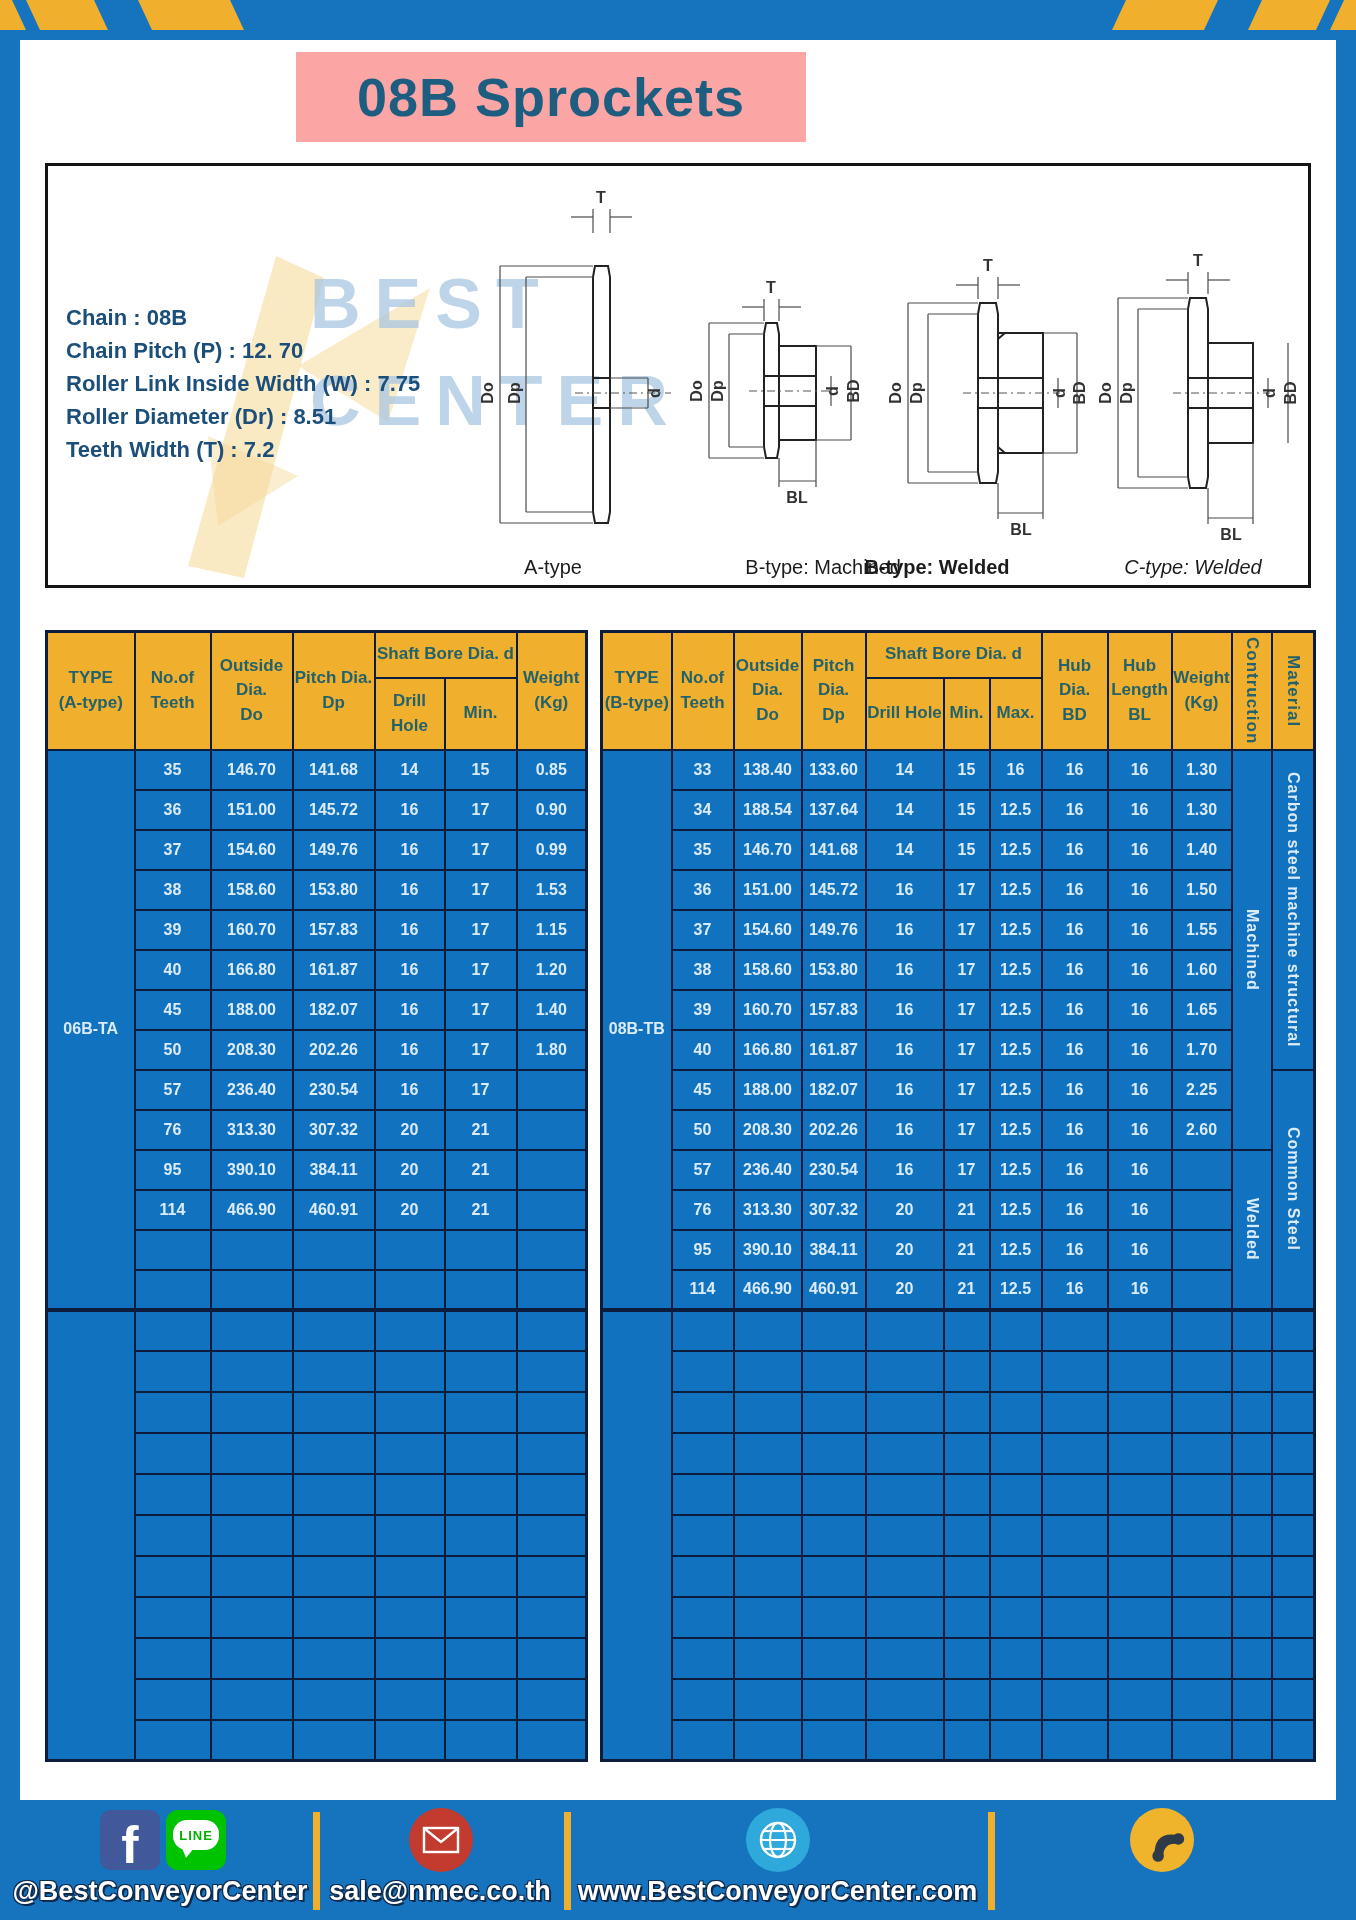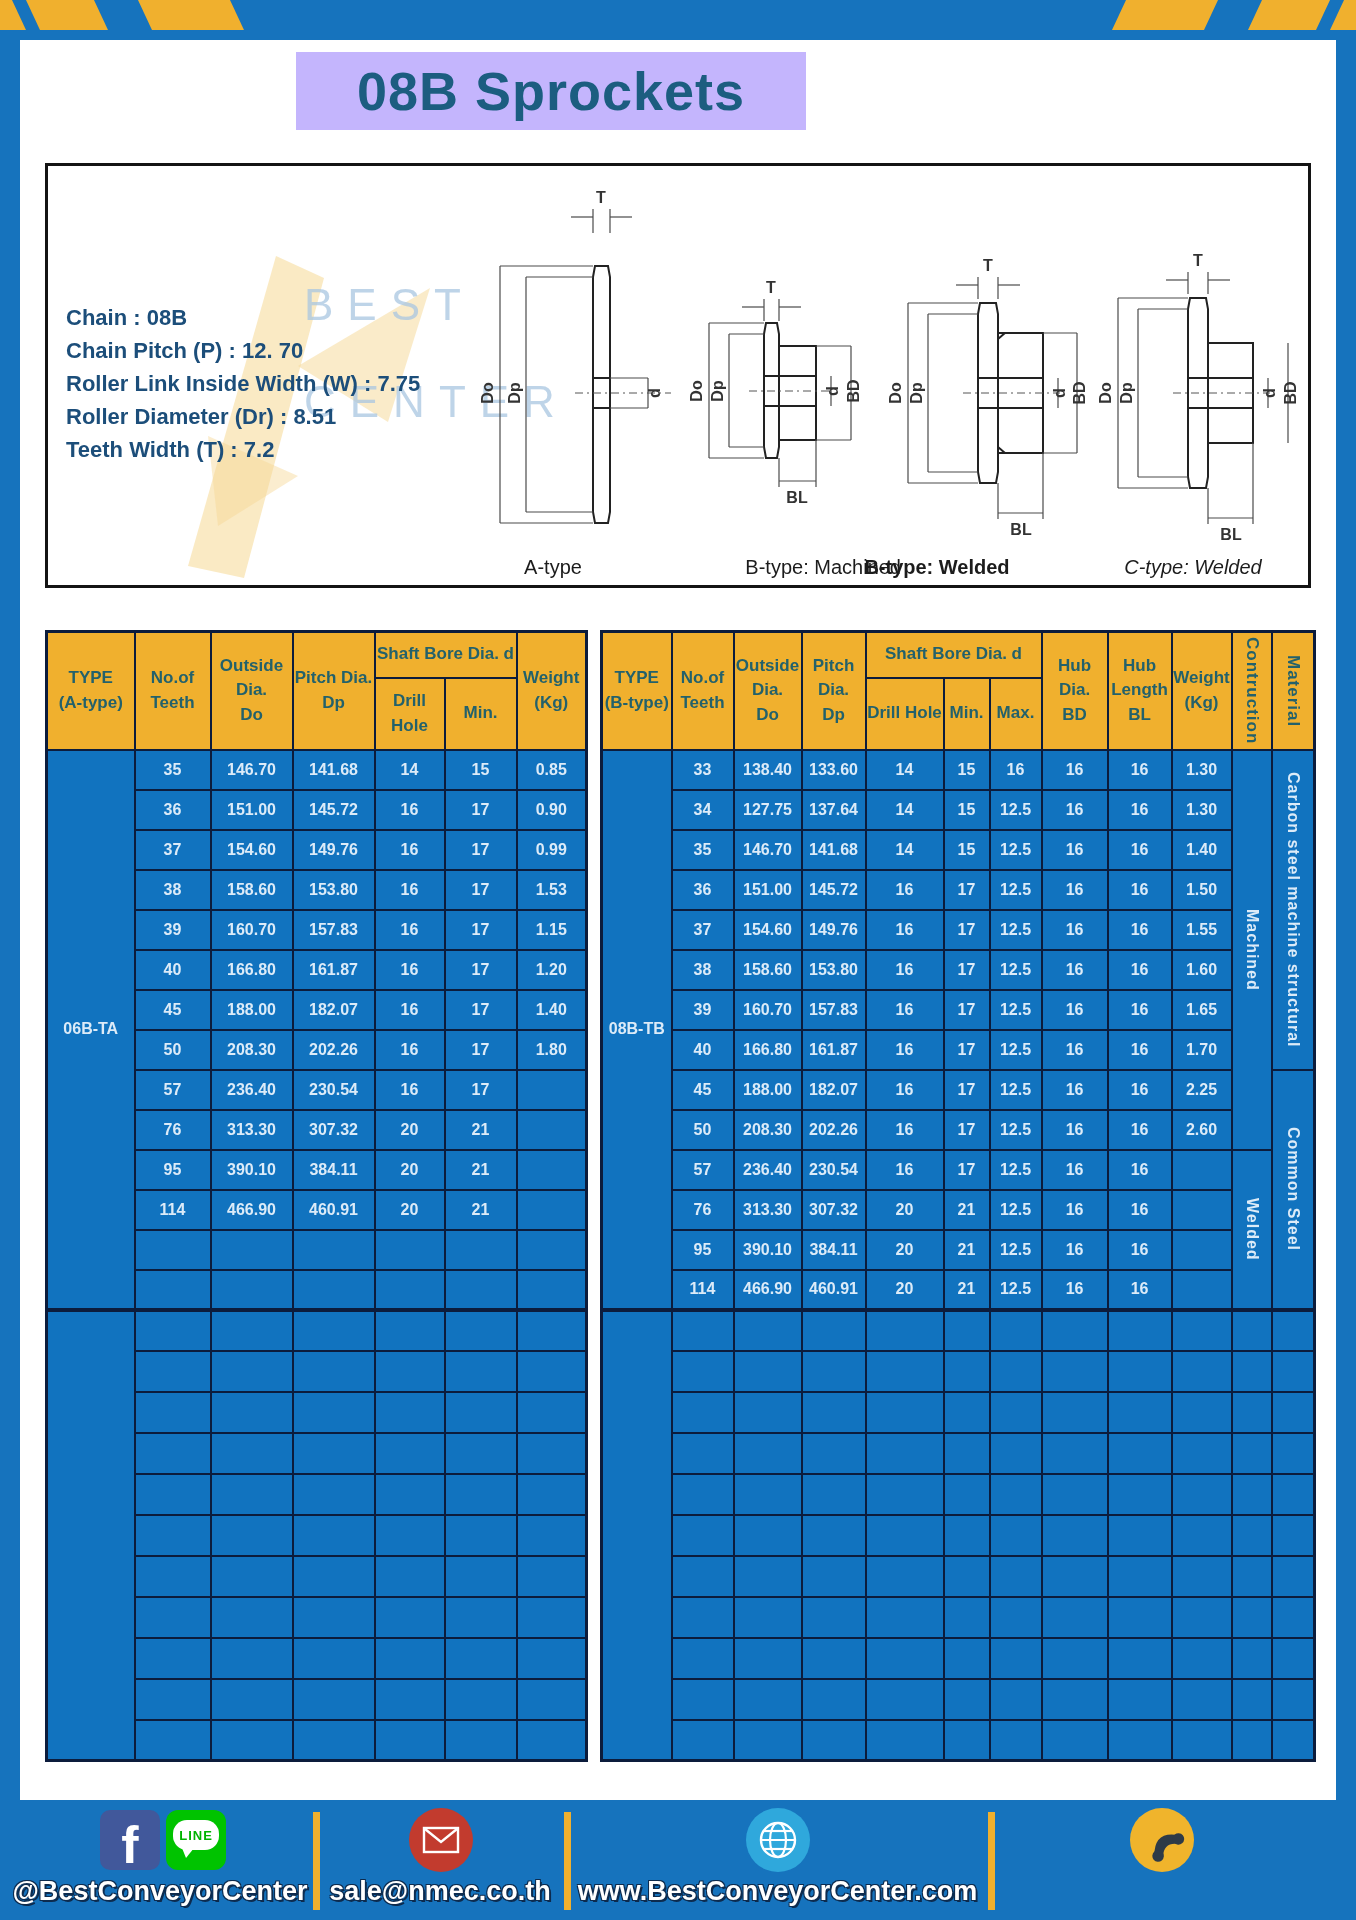--- a/index.html
+++ b/index.html
@@ -4,30 +4,30 @@
 <style>
   html,body{margin:0;padding:0;background:#e8e8e8;}
   .page{position:relative;width:1356px;height:1920px;background:#1673BD;
         font-family:"Liberation Sans",sans-serif;overflow:hidden;margin:0 auto;}
   .content-bg{position:absolute;left:20px;top:40px;width:1316px;height:1760px;background:#ffffff;}
   
   .stripe{position:absolute;top:0;height:30px;background:#F0B02E;}
   .stripe.l{transform:skewX(25deg);transform-origin:top left;}
   .stripe.r{transform:skewX(-25deg);transform-origin:top right;}
   
-  .title-box{position:absolute;left:296px;top:52px;width:510px;height:78px;background:#c4b5fd;
+  .title-box{position:absolute;left:296px;top:52px;width:510px;height:90px;background:#fca5a5;
              display:flex;align-items:center;justify-content:center;}
   .title-box h1{margin:0;font-size:54px;font-weight:bold;color:#1C5D80;letter-spacing:1px;}
   
   .diagram-panel{position:absolute;left:45px;top:163px;width:1266px;height:425px;background:#fff;
                  border:3px solid #141414;box-sizing:border-box;overflow:hidden;}
   .specs{position:absolute;left:18px;top:135px;width:430px;color:#1C4E7A;font-weight:bold;
          font-size:22px;line-height:33px;white-space:pre-line;}
-  .watermark{position:absolute;left:256px;top:90px;color:rgba(168,197,224,0.75);font-weight:normal;
-             font-size:44px;line-height:97px;letter-spacing:14px;white-space:nowrap;}
+  .watermark{position:absolute;left:262px;top:90px;color:rgba(168,197,224,0.75);font-weight:bold;
+             font-size:70px;line-height:97px;letter-spacing:14px;white-space:nowrap;}
   .swoosh{position:absolute;left:100px;top:60px;}
   .drawings{position:absolute;left:0px;top:7px;}
   .dim-line{stroke:#4a4a4a;stroke-width:1.2;fill:none;}
   .part-line{stroke:#222;stroke-width:2;fill:none;}
   .center-line{stroke:#555;stroke-width:1;stroke-dasharray:8 4 2 4;fill:none;}
   .dim-label{font-size:16px;fill:#333;font-weight:bold;}
   .caption{position:absolute;top:390px;width:240px;text-align:center;color:#1c1c1c;font-size:20px;}
   
   .data-table{position:absolute;border-collapse:collapse;table-layout:fixed;
               border:3px solid #0C1C3C;background:#1173BF;}
@@ -512,21 +512,21 @@
           <td>15</td>
           <td>16</td>
           <td>16</td>
           <td>16</td>
           <td>1.30</td>
           <td rowspan="10" class="vert-cell">Machined</td>
           <td rowspan="8" class="vert-cell">Carbon steel  machine structural</td>
         </tr>
         <tr>
           <td>34</td>
-          <td>127.75</td>
+          <td>188.54</td>
           <td>137.64</td>
           <td>14</td>
           <td>15</td>
           <td>12.5</td>
           <td>16</td>
           <td>16</td>
           <td>1.30</td>
         </tr>
         <tr>
           <td>35</td>

